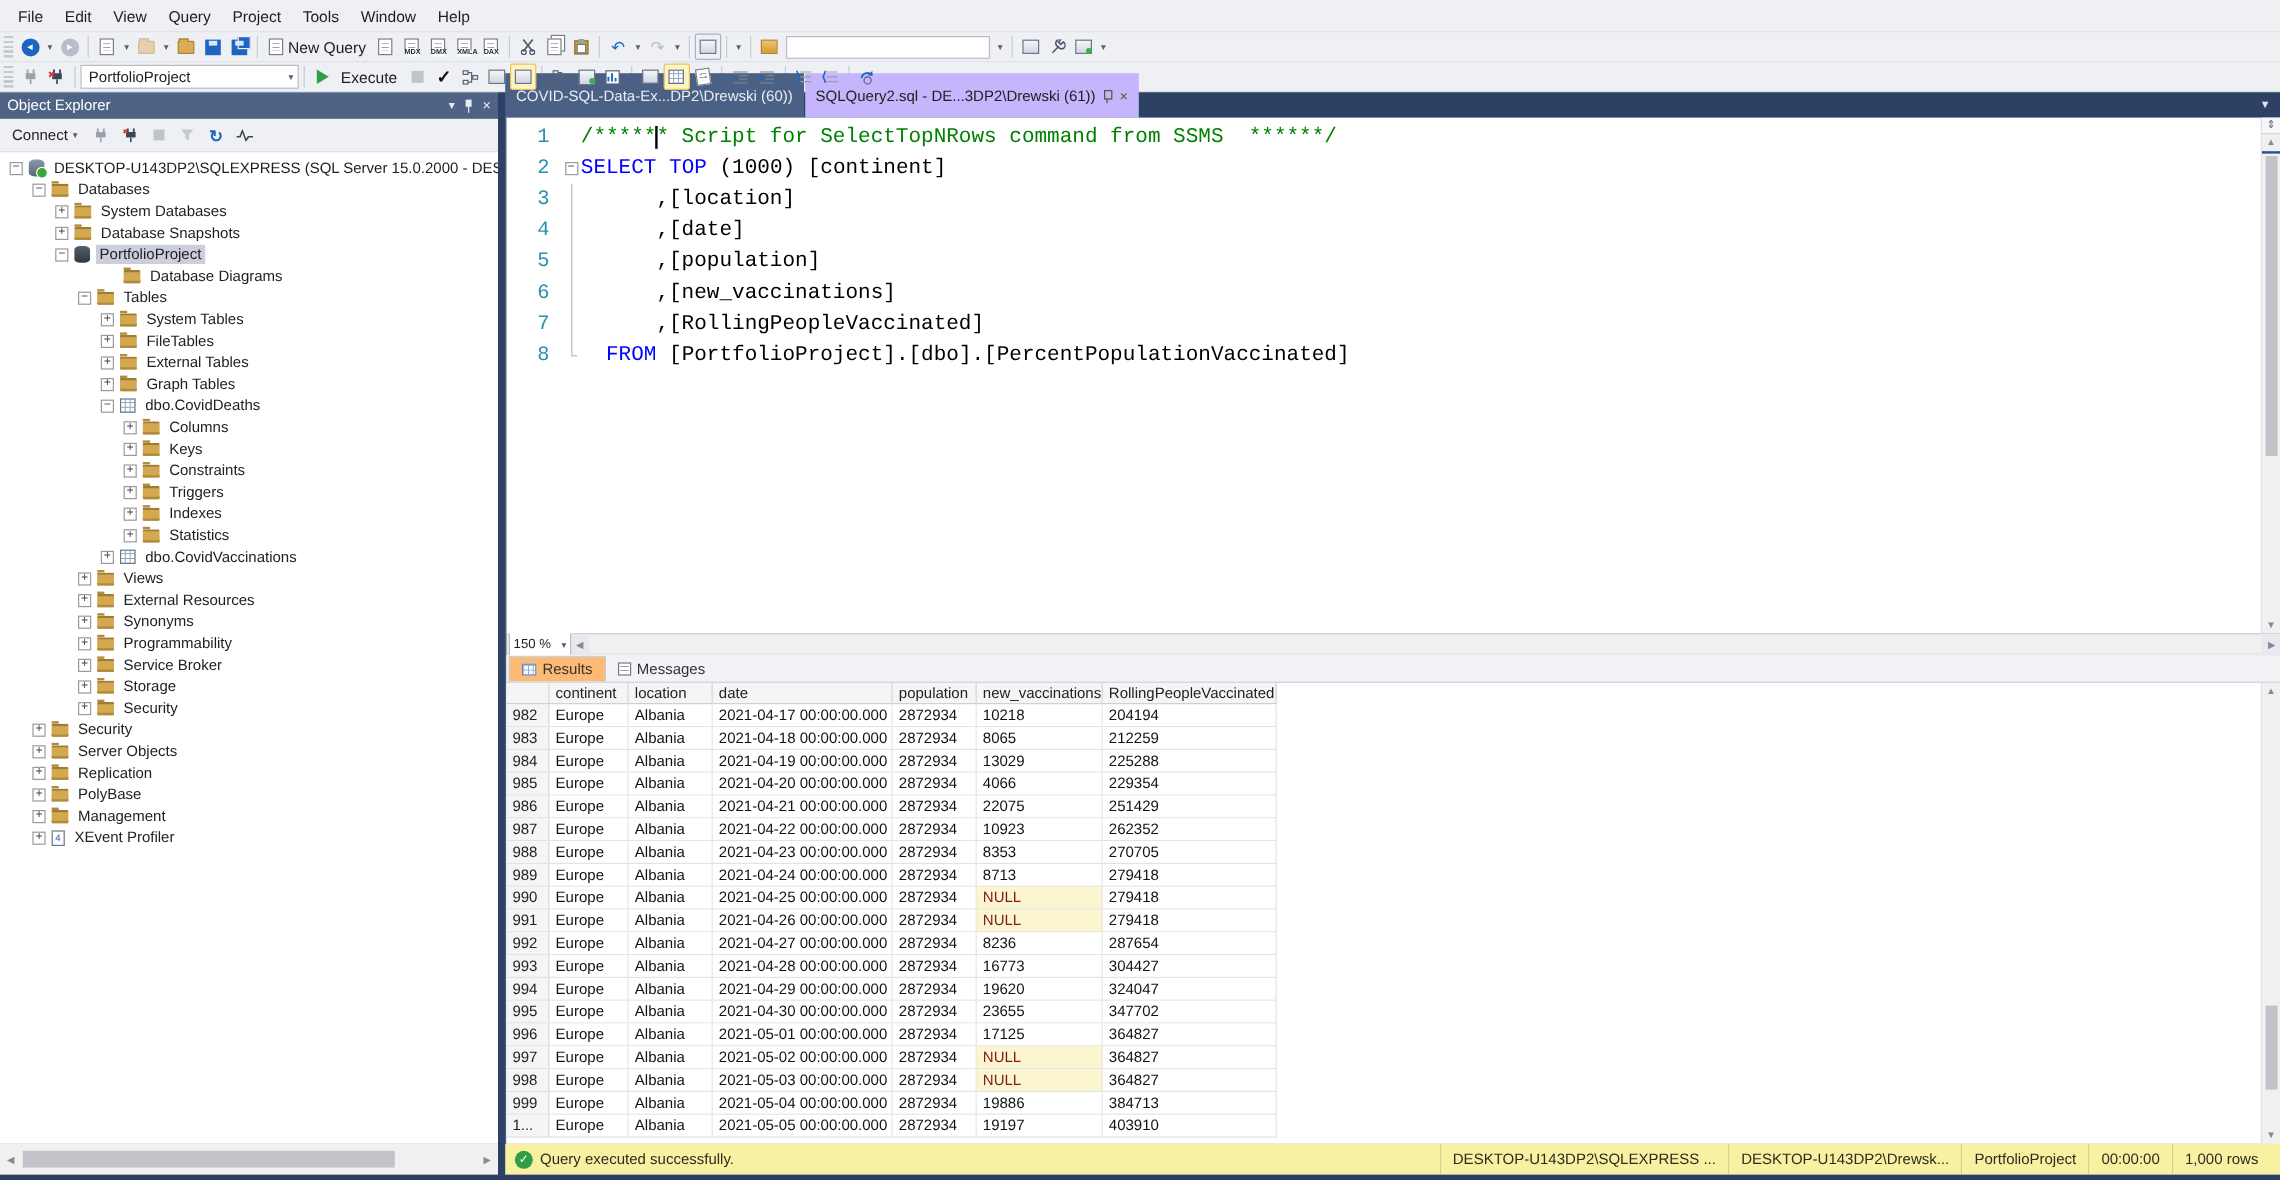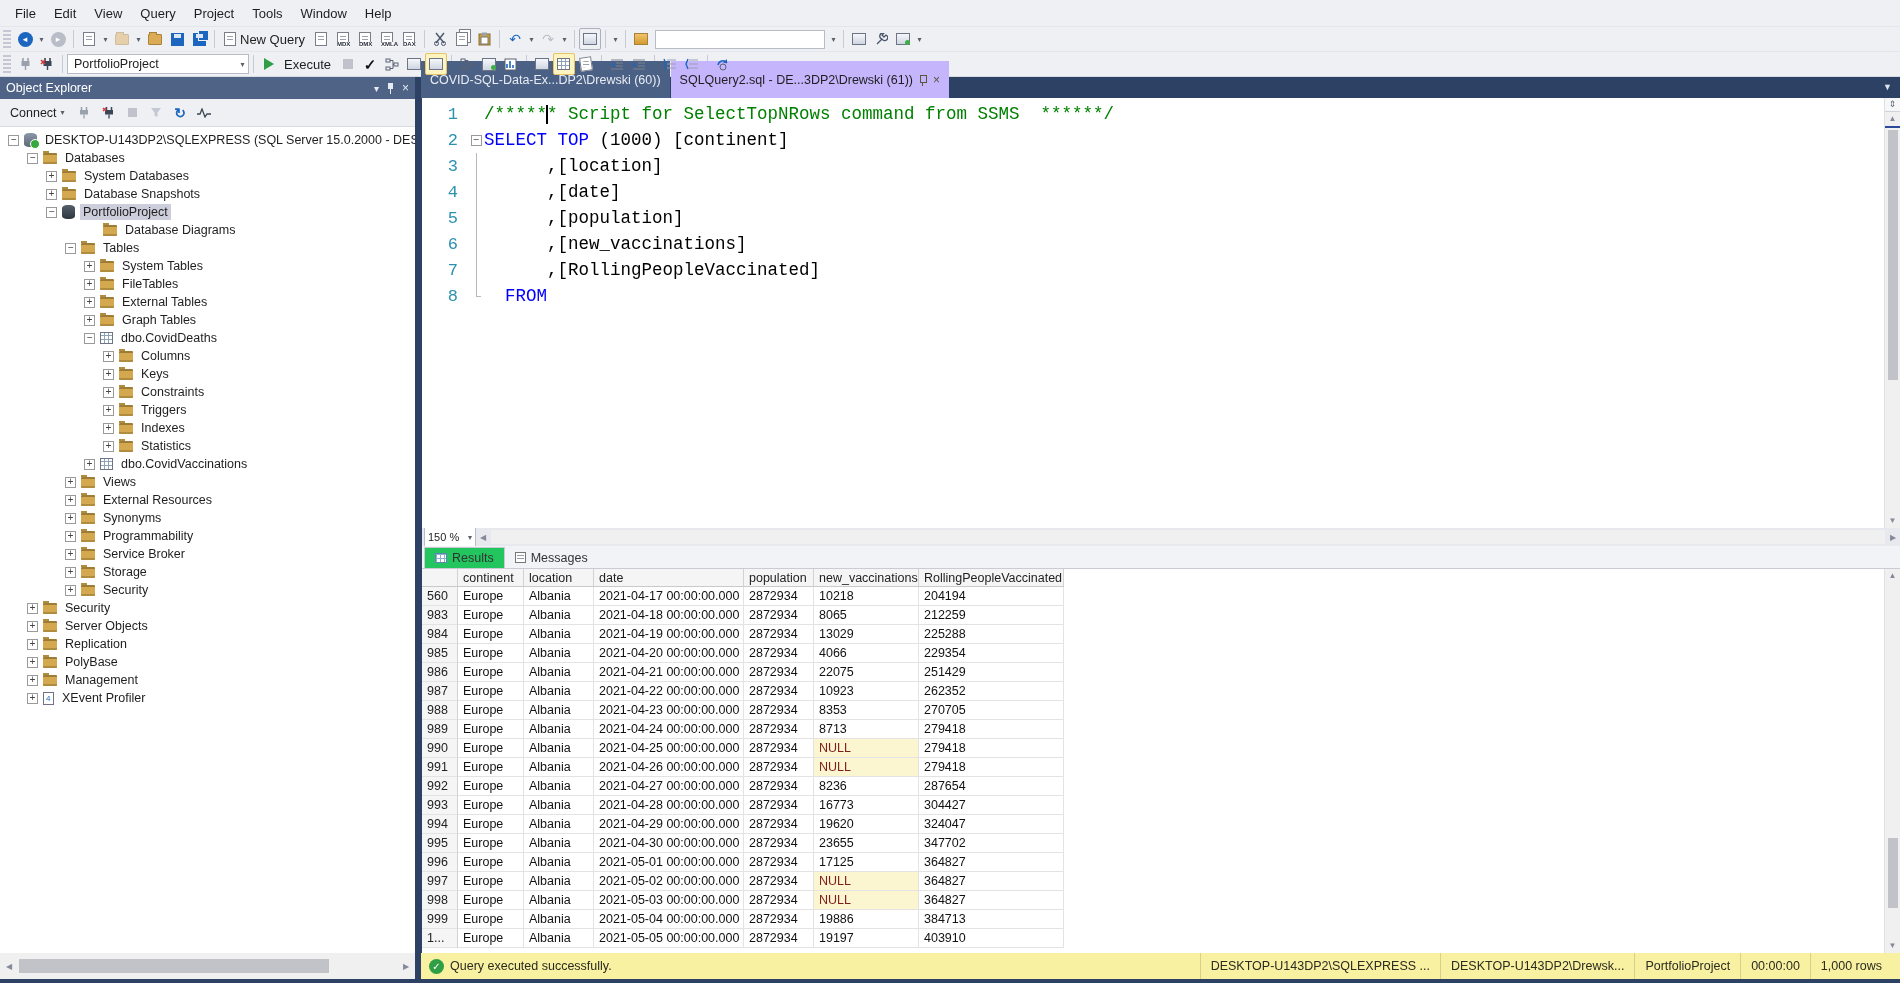--- a/index.html
+++ b/index.html
@@ -117,21 +117,21 @@
   .editor-bottom { height:18px; background:#e8e9ee; display:flex; align-items:center; flex:none; border-left:1px solid #2c4164; }
   .zoombox { width:52px; height:16px; background:#fff; border:1px solid #b8bcc7; margin-left:2px; display:flex; align-items:center; padding:17px 3px; font-size:11px; gap:2px; }
   .zoombox .caret { margin-left:auto; width:auto; }
   .hs-arrow { width:14px; text-align:center; color:#868999; font-size:8px; }
   .hs-track { flex:1; height:14px; background:#f0f0f1; margin:0 1px; }
 
   
   .results { flex:1; background:#f2f3f6; display:flex; flex-direction:column; position:relative; border-left:1px solid #2c4164; min-height:0; }
   .rtabs { height:22px; display:flex; align-items:flex-end; padding-left:2px; background:#f2f3f6; flex:none; }
   .rtab { display:flex; align-items:center; gap:5px; padding:0 10px; height:21px; font-size:12.5px; color:#333; }
-  .rtab.active { background:#22c55e; border:1px solid #c9ccd4; border-bottom:none; }
+  .rtab.active { background:#fdba74; border:1px solid #c9ccd4; border-bottom:none; }
   .rgrid-ic { width:12px; height:10px; border:1px solid #5f86b0; background-image:linear-gradient(#8fb0cf 1px,transparent 1px),linear-gradient(90deg,#8fb0cf 1px,transparent 1px); background-size:4px 4px; background-color:#fff; }
   .rmsg-ic { width:11px; height:11px; border:1px solid #777; background:#fff; position:relative; }
   .rmsg-ic::after { content:""; position:absolute; inset:2px 1px auto 1px; height:5px; background:repeating-linear-gradient(180deg,#99a 0 1px,transparent 1px 3px); }
   .grid-wrap { flex:1; background:#fff; border-top:1px solid #c9ccd4; overflow:hidden; position:relative; }
   .grid { font-size:12.5px; color:#111; }
   .grow { display:grid; grid-template-columns:36px 66px 70px 150px 70px 105px 145px; }
   .gcell { height:19px; line-height:18px; padding:0 5px; border-right:1px solid #e3e3e3; border-bottom:1px solid #e3e3e3; white-space:nowrap; overflow:hidden; background:#fff; }
   .gcell.hdr { background:#f5f5f5; border-right:1px solid #d2d2d2; border-bottom:1px solid #c9c9c9; height:18px; color:#222; }
   .gcell.rownum { background:#f5f5f5; border-right:1px solid #d2d2d2; color:#222; }
   .gcell.nullv { background:#fbf6d0; color:#7f1d1d; }
@@ -656,20 +656,21 @@
             <div class="code-line">
               <span class="ln">7</span>
               <span class="fold line"></span>
               <span class="ct pl">      ,[RollingPeopleVaccinated]</span>
             </div>
             <div class="code-line">
               <span class="ln">8</span>
               <span class="fold end"></span>
               <span class="ct pl">  </span>
               <span class="ct kw">FROM</span>
+              <span class="ct pl"> [PortfolioProject].[dbo].[PercentPopulationVaccinated]</span>
             </div>
           </div>
         <div class="vscroll">
           <span class="vs-grip">⇕</span>
           <span class="vs-arrow">▲</span>
           <span class="vs-marker"></span>
           <span class="vs-track">
               <span class="vs-thumb" style="height:250px;margin-top:2px;"></span>
             </span>
           <span class="vs-arrow">▼</span>
@@ -702,21 +703,21 @@
               <div class="grow">
                 <span class="gcell hdr"></span>
                 <span class="gcell hdr">continent</span>
                 <span class="gcell hdr">location</span>
                 <span class="gcell hdr">date</span>
                 <span class="gcell hdr">population</span>
                 <span class="gcell hdr">new_vaccinations</span>
                 <span class="gcell hdr">RollingPeopleVaccinated</span>
               </div>
               <div class="grow">
-                <span class="gcell rownum">560</span>
+                <span class="gcell rownum">982</span>
                 <span class="gcell">Europe</span>
                 <span class="gcell">Albania</span>
                 <span class="gcell">2021-04-17 00:00:00.000</span>
                 <span class="gcell">2872934</span>
                 <span class="gcell">10218</span>
                 <span class="gcell">204194</span>
               </div>
               <div class="grow">
                 <span class="gcell rownum">983</span>
                 <span class="gcell">Europe</span>

